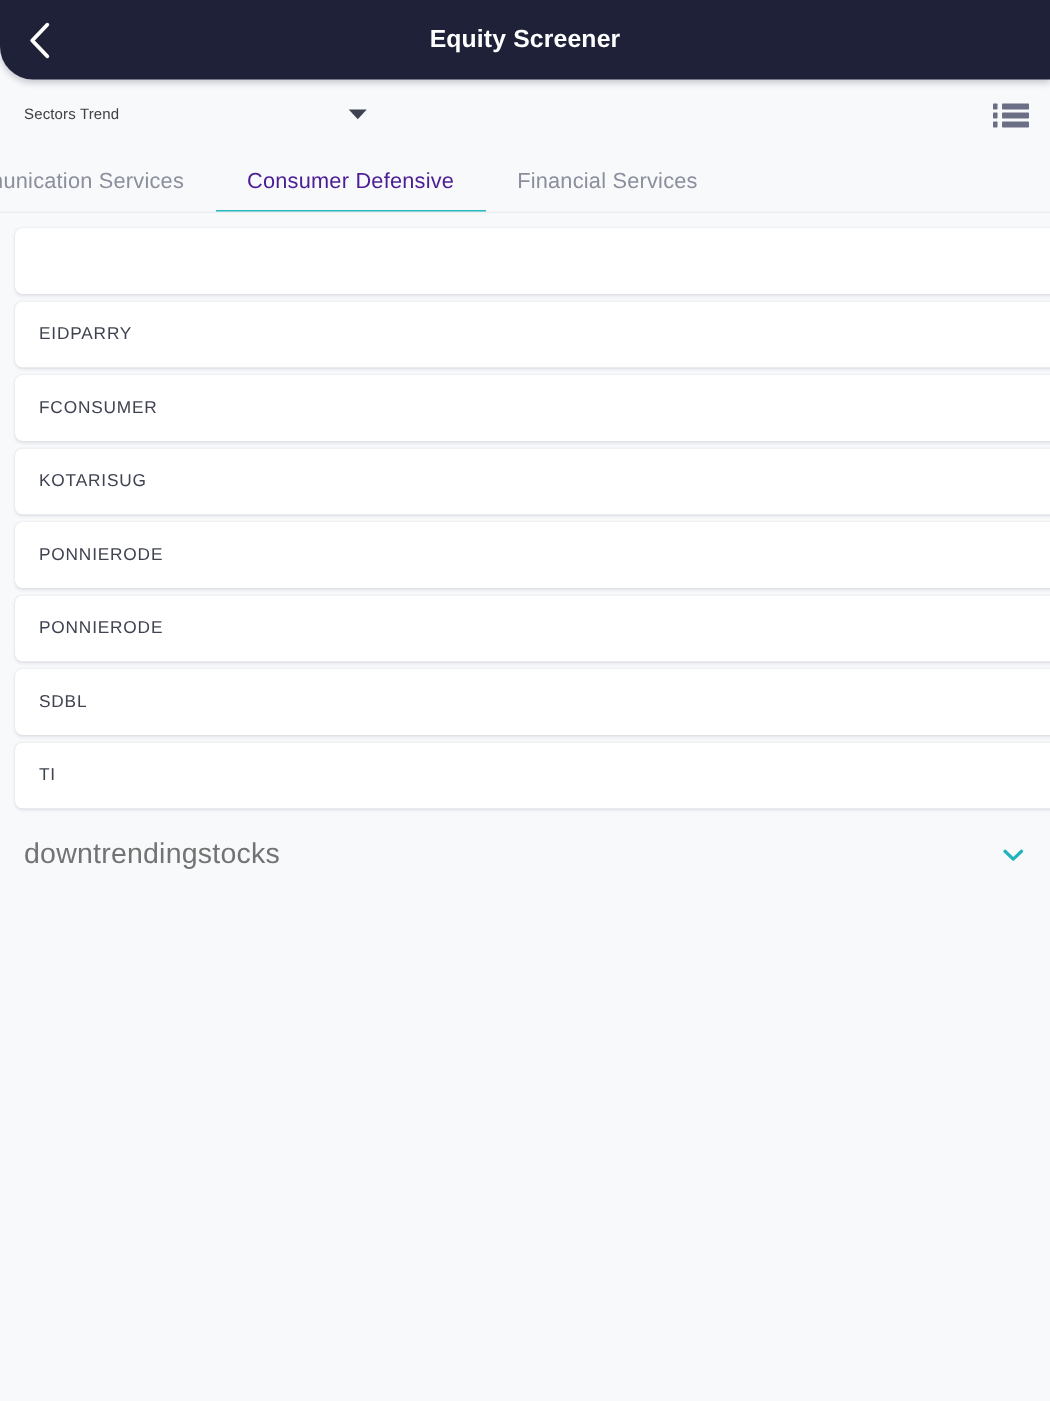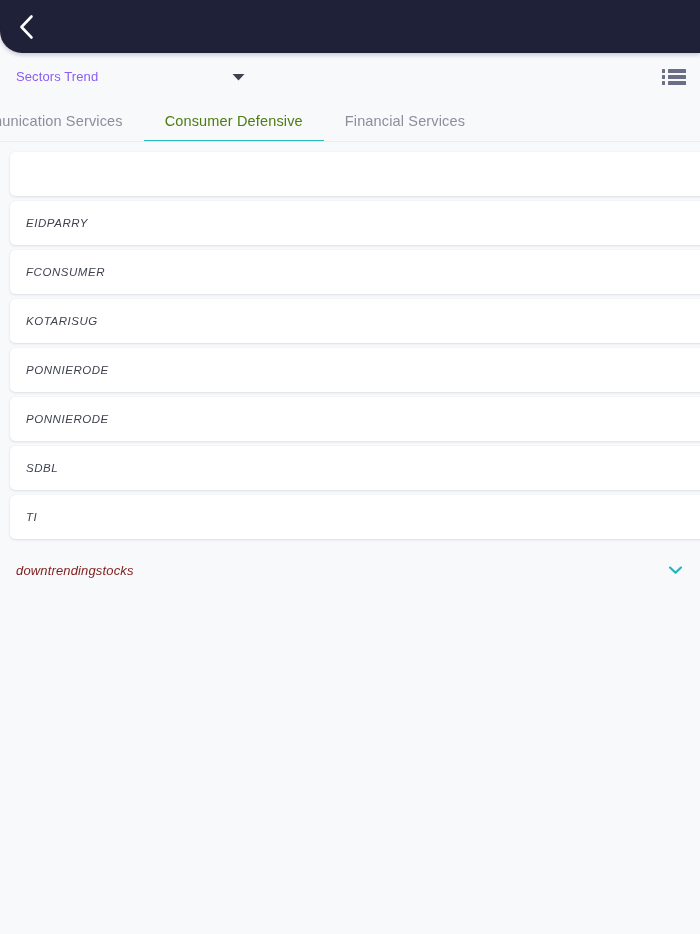--- a/index.html
+++ b/index.html
@@ -70,22 +70,22 @@
   }
 
   .dropdown {
     display: flex;
     align-items: center;
     width: 240px;
     cursor: pointer;
   }
 
   .dropdown-label {
-    font-size: 13px;
-    color: #8b5cf6;
+    font-size: 10px;
+    color: #404040;
     letter-spacing: 0.1px;
   }
 
   .dropdown-caret {
     margin-left: auto;
     margin-right: 10px;
   }
 
   .list-icon {
     width: 24px;
@@ -142,21 +142,21 @@
     padding: 0 21px;
     font-size: 14.5px;
     color: #8b8e9c;
     letter-spacing: 0.15px;
     cursor: pointer;
     position: relative;
     flex: 0 0 auto;
   }
 
   .tab.active {
-    color: #4d7c0f;
+    color: #4c1d95;
   }
 
   .tab.active::after {
     content: "";
     position: absolute;
     left: 0;
     right: 0;
     bottom: 0;
     height: 2.5px;
     background: #29b6bd;
@@ -182,38 +182,36 @@
   .section-header {
     display: flex;
     align-items: center;
     height: 46px;
     padding: 0 14px 0 16px;
     background: #f8f9fb;
     cursor: pointer;
   }
 
   .section-title {
-    font-size: 13px;
-    color: #7f1d1d;
+    font-size: 19px;
+    color: #737373;
     letter-spacing: 0.15px;
-    font-style: italic;
   }
 
   .section-chevron {
     margin-left: auto;
     display: flex;
     align-items: center;
     justify-content: center;
     width: 22px;
     height: 22px;
   }
 
   .section-body {
     position: relative;
-    font-style: italic;
   }
 
   
   .stock-list {
     position: relative;
     margin-top: -41px;
   }
 
   .stock-card {
     position: relative;
@@ -246,20 +244,21 @@
 <div class="app">
 
   <div class="appbar">
     <div class="back-btn">
       <span>
         <svg width="17" height="26" viewBox="0 0 17 26" fill="none">
           <path d="M13.5 2.5 L3.5 13 L13.5 23.5" stroke="#ffffff" stroke-width="2.6" stroke-linecap="round" stroke-linejoin="round"></path>
         </svg>
       </span>
     </div>
+    <div class="appbar-title">Equity Screener</div>
   </div>
 
   <div class="filter-row">
     <div class="dropdown">
       <span class="dropdown-label">Sectors Trend</span>
       <span class="dropdown-caret">
         <svg width="15" height="10" viewBox="0 0 15 10">
           <path d="M1.5 2 L7.5 8.5 L13.5 2 Z" fill="#3f4250"></path>
         </svg>
       </span>

